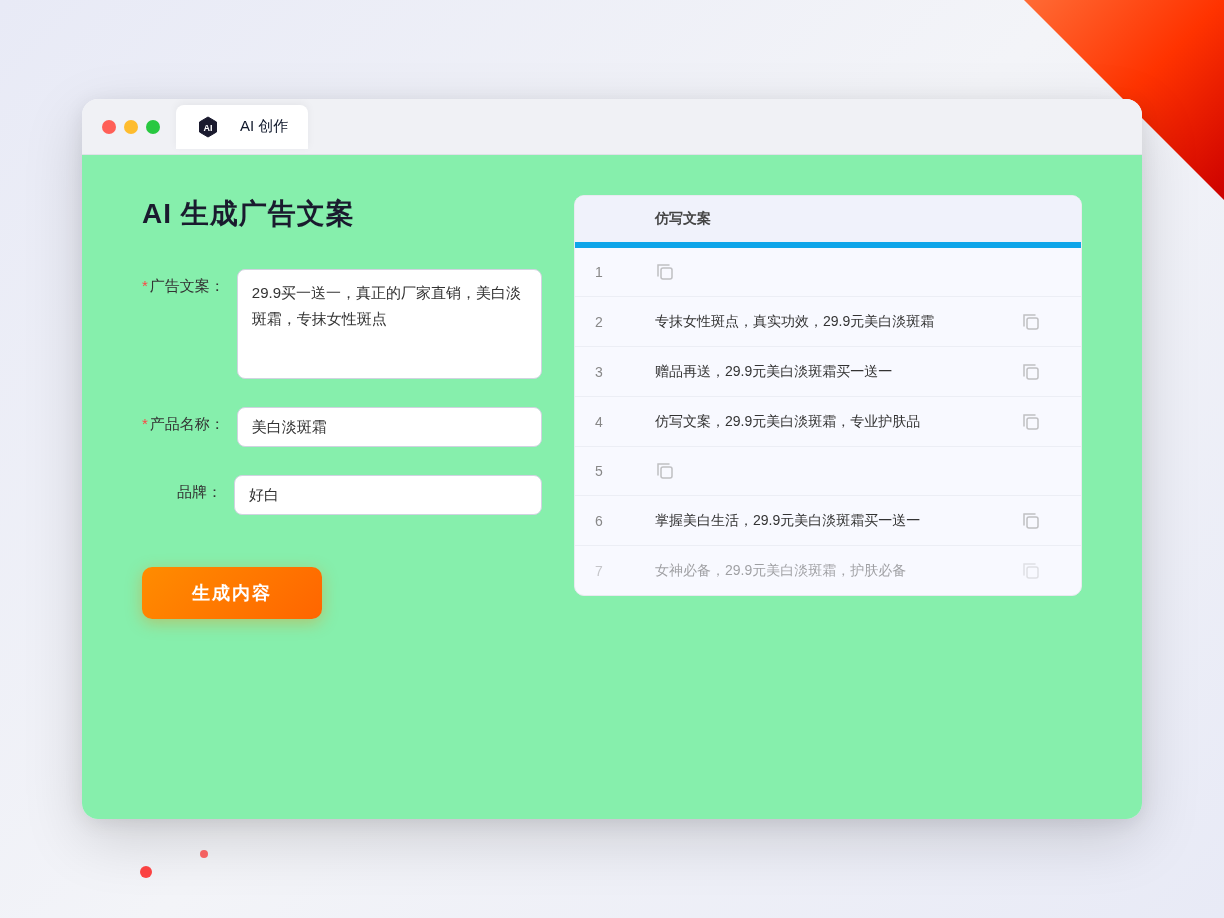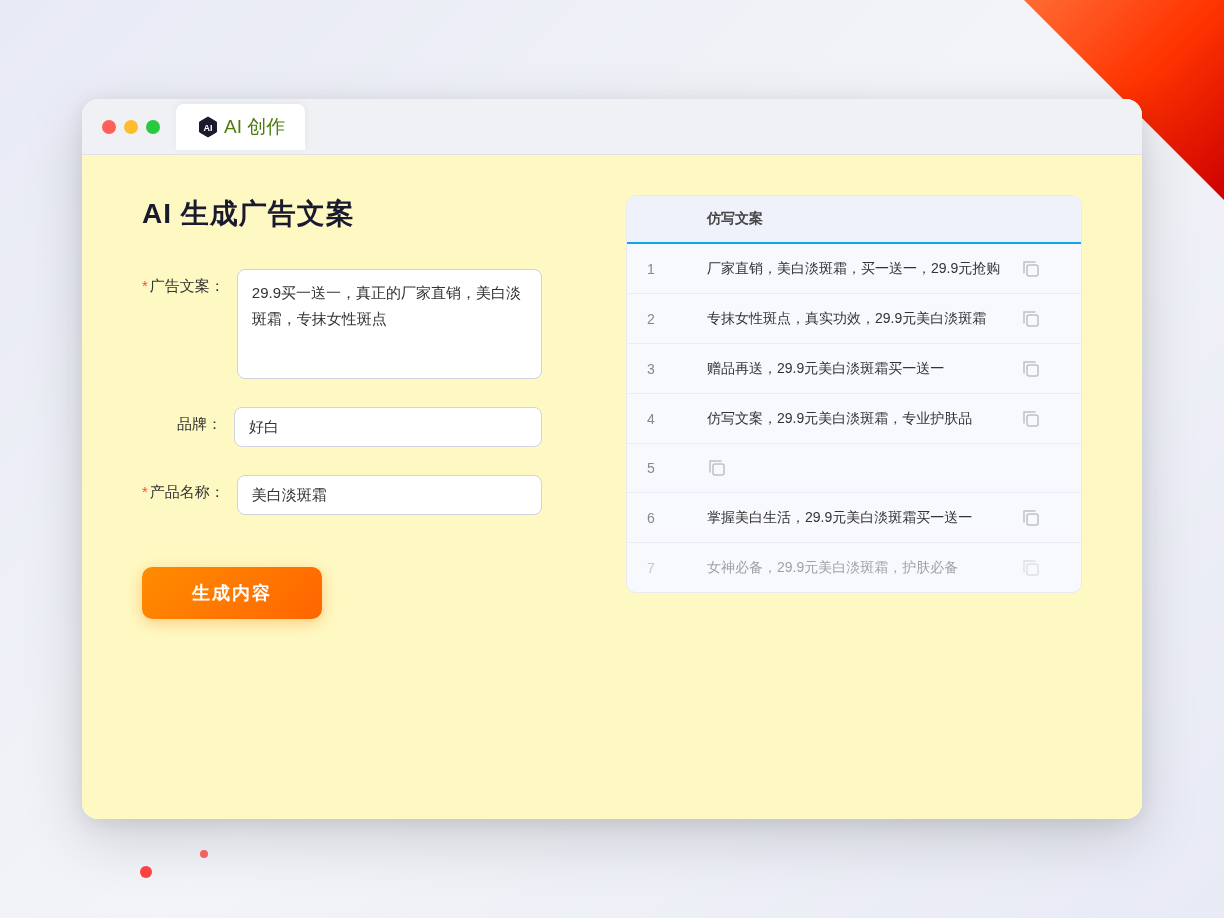--- a/index.html
+++ b/index.html
@@ -83,44 +83,44 @@
     .control-minimize { background: #febc2e; }
     .control-maximize { background: #28c840; }
 
     .tab-area {
       display: flex;
       align-items: center;
     }
     .tab {
       display: flex;
       align-items: center;
-      gap: 4px;
+      gap: 20px;
       background: #ffffff;
       border-radius: 8px 8px 0 0;
       padding: 10px 20px;
       cursor: pointer;
       box-shadow: 0 -2px 8px rgba(0,0,0,0.05);
     }
     .tab-icon {
       width: 24px;
       height: 24px;
     }
     .tab-label {
-      font-size: 19px;
-      color: #4d7c0f;
+      font-size: 15px;
+      color: #0f172a;
       font-weight: 500;
     }
 
     
     .main-content {
       display: flex;
       height: calc(100% - 56px);
       padding: 40px 60px;
-      gap: 84px;
-      background: #fef9c3;
+      gap: 32px;
+      background: #86efac;
       overflow: hidden;
     }
 
     
     .left-panel {
       flex: 0 0 400px;
       display: flex;
       flex-direction: column;
     }
     .page-title {
@@ -214,21 +214,21 @@
       background: #f8f9ff;
       border-radius: 10px;
       overflow: hidden;
       border: 1px solid #e8eaf0;
     }
     .table-header {
       display: grid;
       grid-template-columns: 60px 1fr 40px;
       padding: 14px 20px;
       background: #f0f2fb;
-      border-bottom: 2px solid #0ea5e9;
+      border-bottom: 6px solid #0ea5e9;
     }
     .table-header-cell {
       font-size: 14px;
       font-weight: 600;
       color: #444;
     }
     .table-row {
       display: grid;
       grid-template-columns: 60px 1fr 40px;
       padding: 14px 20px;
@@ -288,44 +288,43 @@
 
     <div class="left-panel">
       <h1 class="page-title">AI 生成广告文案</h1>
 
       <div class="form-group">
         <label class="form-label required">广告文案：</label>
         <textarea class="form-input form-textarea" style="">29.9买一送一，真正的厂家直销，美白淡斑霜，专抹女性斑点</textarea>
       </div>
 
       <div class="form-group">
+        <label class="form-label required">产品名称：</label>
+        <input type="text" class="form-input form-input-single" value="美白淡斑霜" style="">
+      </div>
+
+      <div class="form-group">
         <label class="form-label">品牌：</label>
         <input type="text" class="form-input form-input-single" value="好白" style="">
-      </div>
-
-      <div class="form-group">
-        <label class="form-label required">产品名称：</label>
-        <input type="text" class="form-input form-input-single" value="美白淡斑霜" style="">
       </div>
 
       <button class="generate-btn">生成内容</button>
     </div>
 
     <div class="right-panel">
 
       <div class="result-table">
         <div class="table-header">
           <div class="table-header-cell"></div>
           <div class="table-header-cell">仿写文案</div>
           <div class="table-header-cell"></div>
         </div>
 
         <div class="table-row">
           <span class="row-num">1</span>
-          <span class="row-text">厂家直销，美白淡斑霜，买一送一，29.9元抢购</span>
           <svg class="copy-icon" viewBox="0 0 20 20" fill="none" xmlns="http://www.w3.org/2000/svg">
             <rect x="6" y="6" width="11" height="11" rx="2" stroke="#888" stroke-width="1.5"></rect>
             <path d="M3 14V3h11" stroke="#888" stroke-width="1.5" stroke-linecap="round"></path>
           </svg>
         </div>
 
         <div class="table-row">
           <span class="row-num">2</span>
           <span class="row-text">专抹女性斑点，真实功效，29.9元美白淡斑霜</span>
           <svg class="copy-icon" viewBox="0 0 20 20" fill="none" xmlns="http://www.w3.org/2000/svg">

